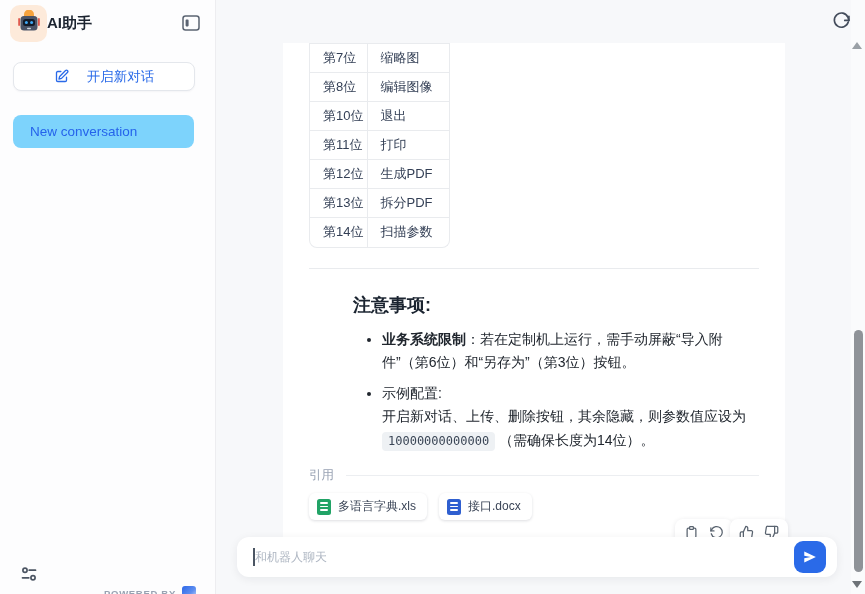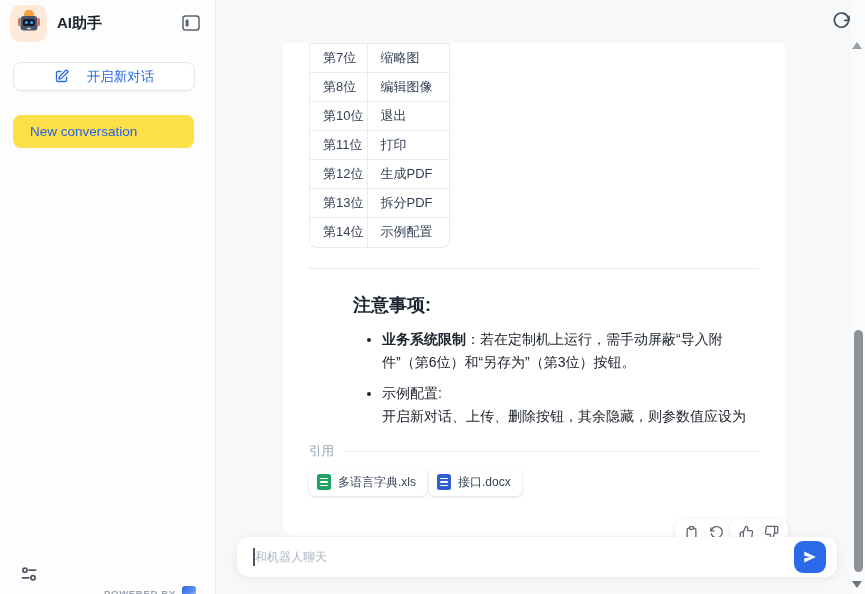--- a/index.html
+++ b/index.html
@@ -4,26 +4,26 @@
 <style>
   * { box-sizing: border-box; margin: 0; padding: 0; }
   html,body { width:865px; height:594px; overflow:hidden; }
   body { font-family:"Liberation Sans","DejaVu Sans",sans-serif; background:#f7f8fa; }
   .app { position:relative; width:865px; height:594px; background:#f7f8fa; overflow:hidden; }
 
   
   .sidebar { position:absolute; left:0; top:0; width:216px; height:594px; background:#fdfdfe; border-right:1px solid #ededf0; }
   .sb-header { position:absolute; left:0; top:0; width:100%; height:46px; display:flex; align-items:center; padding:0 14px 0 10px; }
   .avatar { width:37px; height:37px; border-radius:10px; background:#fdeada; display:flex; align-items:center; justify-content:center; flex:0 0 auto; }
-  .app-title { margin-left:10px; font-size:15px; font-weight:700; color:#1c2430; flex:1; }
+  .app-title { font-size:15px; font-weight:700; color:#1c2430; flex:1; }
   .collapse-btn { width:20px; height:20px; color:#5b6472; cursor:pointer; display:flex; align-items:center; justify-content:center; }
   .new-chat-btn { position:absolute; left:13px; top:62px; width:182px; height:29px; background:#fff; border:1px solid #e4e7ec;
        border-radius:8px; display:flex; align-items:center; justify-content:center; gap:18px; color:#2a6ae8; font-size:13.5px; cursor:pointer;
        box-shadow:0 1px 2px rgba(16,24,40,.04); }
-  .conv-item { position:absolute; left:13px; top:115px; width:181px; height:33px; background:#fde047; border-radius:8px;
+  .conv-item { position:absolute; left:13px; top:115px; width:181px; height:33px; background:#7dd3fc; border-radius:8px;
        display:flex; align-items:center; padding-left:17px; color:#2563eb; font-size:13.5px; cursor:pointer; }
   .sb-footer-icon { position:absolute; left:19px; top:564px; width:20px; height:20px; color:#4c5563; cursor:pointer; }
   .brand { position:absolute; left:104px; top:566px; display:flex; align-items:center; gap:6px;margin-top:20px; }
   .brand-label { font-size:9.5px; font-weight:700; letter-spacing:.7px; color:#98a2b2; }
   .brand-logo { width:14px; height:14px; border-radius:3px; background:linear-gradient(135deg,#2c67e8 0%,#5d8df0 55%,#cfe0fb 100%); }
 
   
   .refresh-btn { position:absolute; left:831px; top:10px; width:22px; height:22px; color:#434c5b; cursor:pointer; }
 
   .msg-card { position:absolute; left:283px; top:43px; width:502px; background:#ffffff; border-radius:0 0 14px 14px; padding:0 26px 40px 26px; }
@@ -39,21 +39,21 @@
   .notes-list { margin:11px 0 0 10px; padding-left:16px; color:#20262e; font-size:14px; line-height:23.5px; }
   .notes-list li { margin-bottom:7px;margin-left:47px; }
   .notes-list li::marker { color:#20262e; }
   .b { font-weight:700; }
   .code { font-family:"DejaVu Sans Mono","Liberation Mono",monospace; font-size:12px; background:#eef1f4; color:#3b4656;
        padding:2px 6px 3px 6px; border-radius:4px; }
 
   .ref-row { display:flex; align-items:center; margin-top:14px; }
   .ref-label { font-size:12.5px; color:#98a2b3; flex:0 0 auto; }
   .ref-line { flex:1; height:1px; background:#eceef1; margin-left:12px; }
-  .chips { display:flex; gap:2px; margin-top:9px; }
+  .chips { display:flex; gap:12px; margin-top:9px; }
   .chip { display:flex; align-items:center; gap:7px; background:#fff; border-radius:6px; padding:5px 11px 5px 8px;
        box-shadow:0 1px 3px rgba(16,24,40,.14); font-size:12px; color:#3a4456; cursor:pointer; }
   .ficon { width:14px; height:16px; border-radius:2.5px; position:relative; flex:0 0 auto; }
   .ficon i { position:absolute; left:3px; right:3px; height:1.6px; background:#fff; border-radius:1px; }
 
   .pill { position:absolute; top:519px; height:26px; background:#fff; border-radius:8px; box-shadow:0 1px 5px rgba(16,24,40,.10);
        display:flex; align-items:center; gap:10px; padding:0 9px; }
   .pill .aicon { width:15px; height:15px; color:#59636f; cursor:pointer; }
 
   .composer { position:absolute; left:237px; top:537px; width:600px; height:40px; background:#fff; border-radius:12px;
@@ -160,35 +160,36 @@
         <tr>
               <td class="c1">第12位</td>
               <td class="c2">生成PDF</td>
             </tr>
         <tr>
               <td class="c1">第13位</td>
               <td class="c2">拆分PDF</td>
             </tr>
         <tr>
               <td class="c1">第14位</td>
-              <td class="c2">示例配置</td>
+              <td class="c2">扫描参数</td>
             </tr>
       </tbody>
         </table>
     </div>
 
     <div class="hr"></div>
 
     <div class="notes-title">注意事项:</div>
 
     <ul class="notes-list">
       <li><span class="b">业务系统限制</span><span>：若在定制机上运行，需手动屏蔽“导入附件”（第6位）和“另存为”（第3位）按钮。</span></li>
       <li>
         <div>示例配置:</div>
         <div>开启新对话、上传、删除按钮，其余隐藏，则参数值应设为</div>
+        <div><span class="code">10000000000000</span> <span>（需确保长度为14位）。</span></div>
       </li>
     </ul>
 
     <div class="ref-row">
       <span class="ref-label">引用</span>
       <span class="ref-line"></span>
     </div>
 
     <div class="chips">
       <div class="chip">

